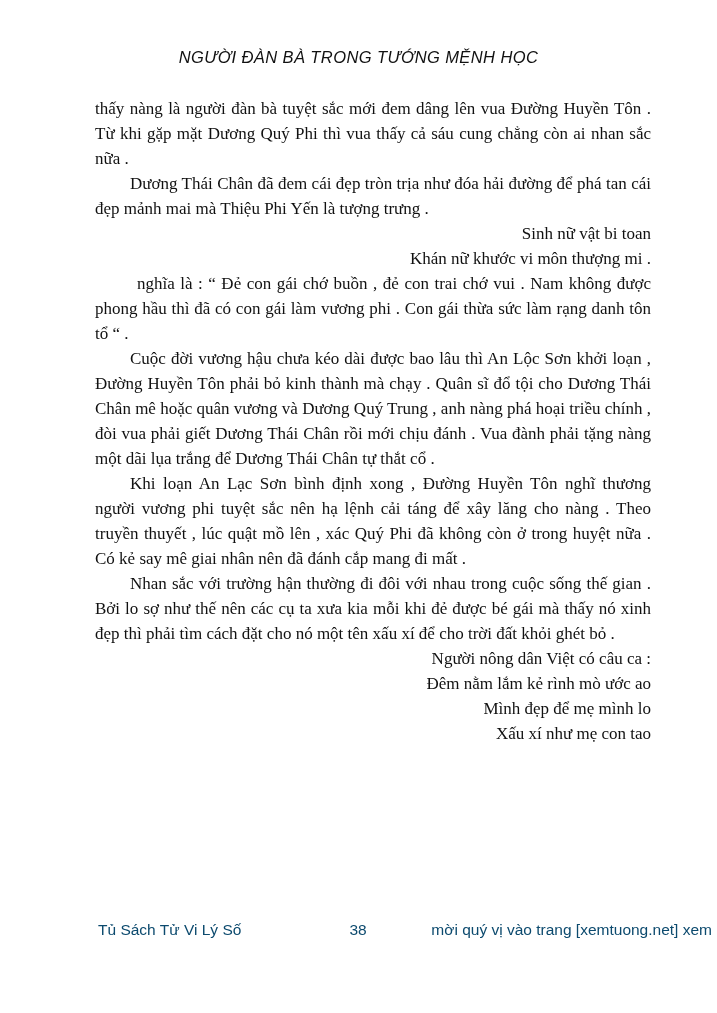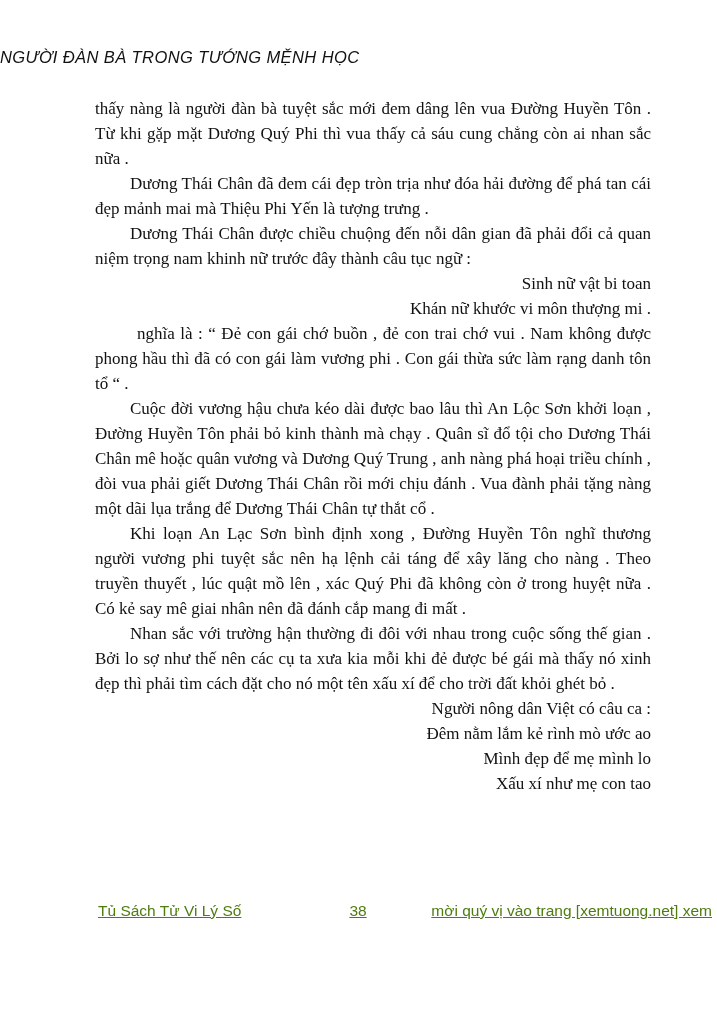--- a/index.html
+++ b/index.html
@@ -13,20 +13,21 @@
     height: 1013px;
     background: #ffffff;
     color: #111111;
     overflow: hidden;
   }
   .running-header {
     position: absolute;
     top: 48px;
     left: 0;
     width: 717px;
+    text-align: center;
     font-family: "Liberation Sans", sans-serif;
     font-style: italic;
     font-size: 16.5px;
     letter-spacing: 0.4px;
     color: #111111;
     white-space: nowrap;
   }
   .body-text {
     position: absolute;
     top: 96px;
@@ -46,42 +47,40 @@
   .para.indent-xl{ text-indent: 65px; text-align: right; }
   .verse {
     margin: 0 0 0 120px;
   }
   .verse-line {
     white-space: nowrap;
     text-align: right;
   }
   .footer-left, .footer-center, .footer-right {
     position: absolute;
-    top: 902px;
+    top: 921px;
     font-family: "Liberation Sans", sans-serif;
     font-size: 15.5px;
-    color: #4d7c0f;
+    color: #0c4a6e;
     white-space: nowrap;
-    text-decoration: underline;
   }
   .footer-left  { left: 98px; }
   .footer-center{ left: 358px; transform: translateX(-50%); }
   .footer-right { right: 5px; }
 </style>
 </head>
 <body>
 
 <div class="page">
 
   <div class="running-header">NGƯỜI ĐÀN BÀ TRONG TƯỚNG MỆNH HỌC</div>
 
   <div class="body-text">
     <p class="para">thấy nàng là người đàn bà tuyệt sắc mới đem dâng lên vua Đường Huyền Tôn . Từ khi gặp mặt Dương Quý Phi thì vua thấy cả sáu cung chẳng còn ai nhan sắc nữa .</p>
     <p class="para indent">Dương Thái Chân đã đem cái đẹp tròn trịa như đóa hải đường để phá tan cái đẹp mảnh mai mà Thiệu Phi Yến là tượng trưng .</p>
-    <p class="para indent">Dương Thái Chân được chiều chuộng đến nỗi dân gian đã phải đổi cả quan niệm trọng nam khinh nữ trước đây thành câu tục ngữ :</p>
 
     <div class="verse">
       <div class="verse-line">Sinh nữ vật bi toan</div>
       <div class="verse-line">Khán nữ khước vi môn thượng mi .</div>
     </div>
 
     <p class="para indent-lg">nghĩa là : “ Đẻ con gái chớ buồn , đẻ con trai chớ vui . Nam không được phong hầu thì đã có con gái làm vương phi . Con gái thừa sức làm rạng danh tôn tổ “ .</p>
     <p class="para indent">Cuộc đời vương hậu chưa kéo dài được bao lâu thì An Lộc Sơn khởi loạn , Đường Huyền Tôn phải bỏ kinh thành mà chạy . Quân sĩ đổ tội cho Dương Thái Chân mê hoặc quân vương và Dương Quý Trung , anh nàng phá hoại triều chính , đòi vua phải giết Dương Thái Chân rồi mới chịu đánh . Vua đành phải tặng nàng một dãi lụa trắng để Dương Thái Chân tự thắt cổ .</p>
     <p class="para indent">Khi loạn An Lạc Sơn bình định xong , Đường Huyền Tôn nghĩ thương người vương phi tuyệt sắc nên hạ lệnh cải táng để xây lăng cho nàng . Theo truyền thuyết , lúc quật mồ lên , xác Quý Phi đã không còn ở trong huyệt nữa . Có kẻ say mê giai nhân nên đã đánh cắp mang đi mất .</p>
     <p class="para indent">Nhan sắc với trường hận thường đi đôi với nhau trong cuộc sống thế gian . Bởi lo sợ như thế nên các cụ ta xưa kia mỗi khi đẻ được bé gái mà thấy nó xinh đẹp thì phải tìm cách đặt cho nó một tên xấu xí để cho trời đất khỏi ghét bỏ .</p>

